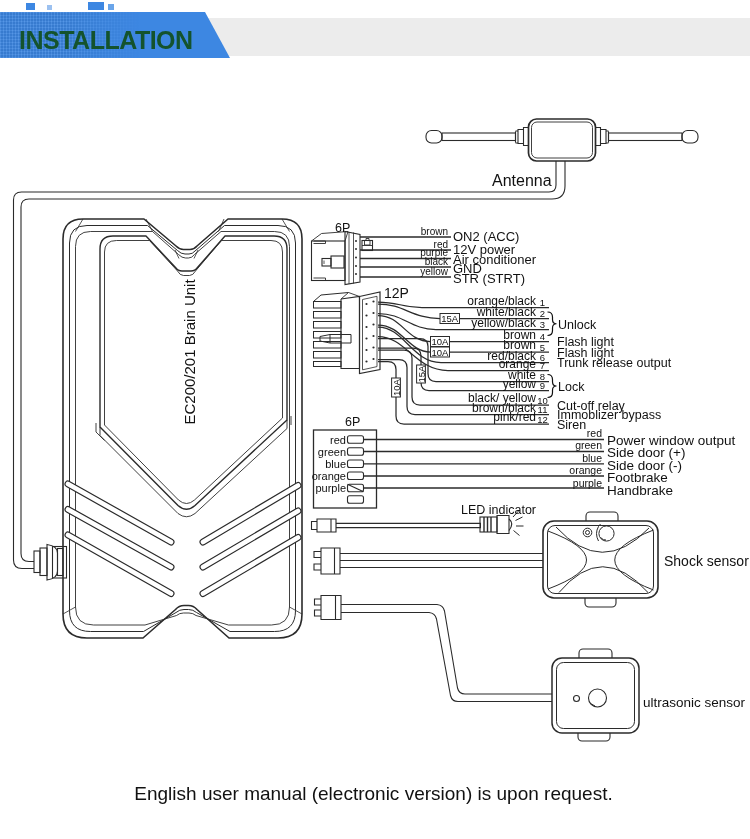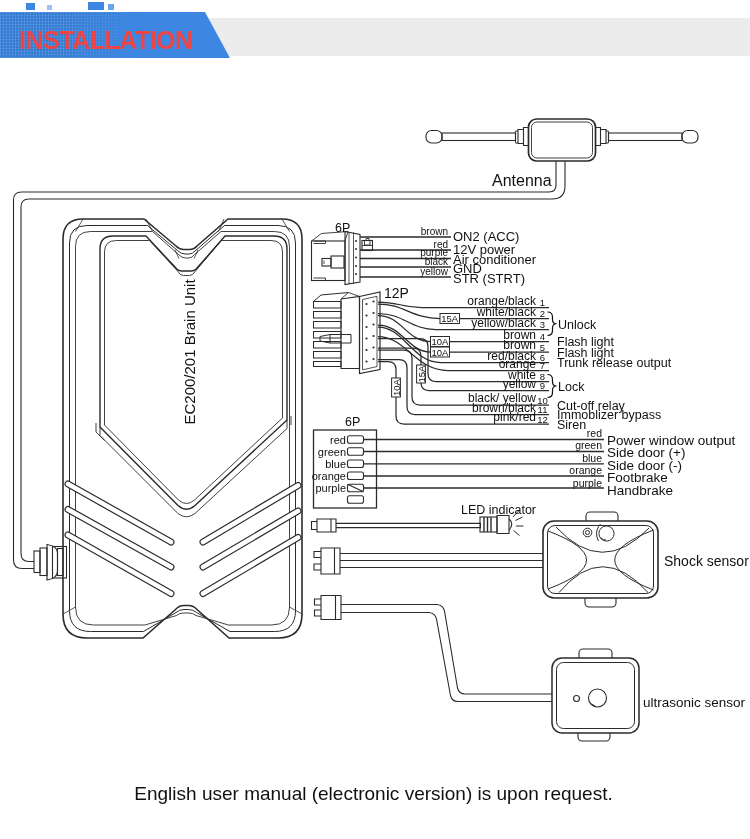--- a/index.html
+++ b/index.html
@@ -4,21 +4,21 @@
 <style>
 html,body{margin:0;padding:0;background:#fff}
 #wrap{position:relative;width:750px;height:839px;overflow:hidden;font-family:"Liberation Sans",sans-serif}
 #graybar{position:absolute;left:0;top:18px;width:750px;height:38px;background:#ececec}
 #banner{position:absolute;left:0;top:12px;width:233px;height:46px;background:#3d87e2;
  clip-path:polygon(0 0,205px 0,230px 46px,0 46px)}
 #banner .pat{position:absolute;left:0;top:0;width:140px;height:46px;
  background:repeating-linear-gradient(90deg,rgba(255,255,255,0.07) 0 1.5px,rgba(0,0,0,0.045) 1.5px 3px),
  repeating-linear-gradient(0deg,rgba(255,255,255,0.06) 0 1.5px,rgba(0,0,0,0.04) 1.5px 3px);
  -webkit-mask-image:linear-gradient(90deg,#000 45%,transparent);mask-image:linear-gradient(90deg,#000 45%,transparent)}
-#btext{position:absolute;left:19px;top:26px;font-size:25px;font-weight:bold;color:#ef4444;letter-spacing:-0.5px}
+#btext{position:absolute;left:19px;top:26px;font-size:25px;font-weight:bold;color:#14532d;letter-spacing:-0.5px}
 svg{position:absolute;left:0;top:0}
 text{font-family:"Liberation Sans",sans-serif;fill:#111}
 </style>
 </head>
 <body>
 <div id="wrap">
 <div id="graybar"></div>
 <div id="banner">
       <div class="pat"></div>
     </div>

